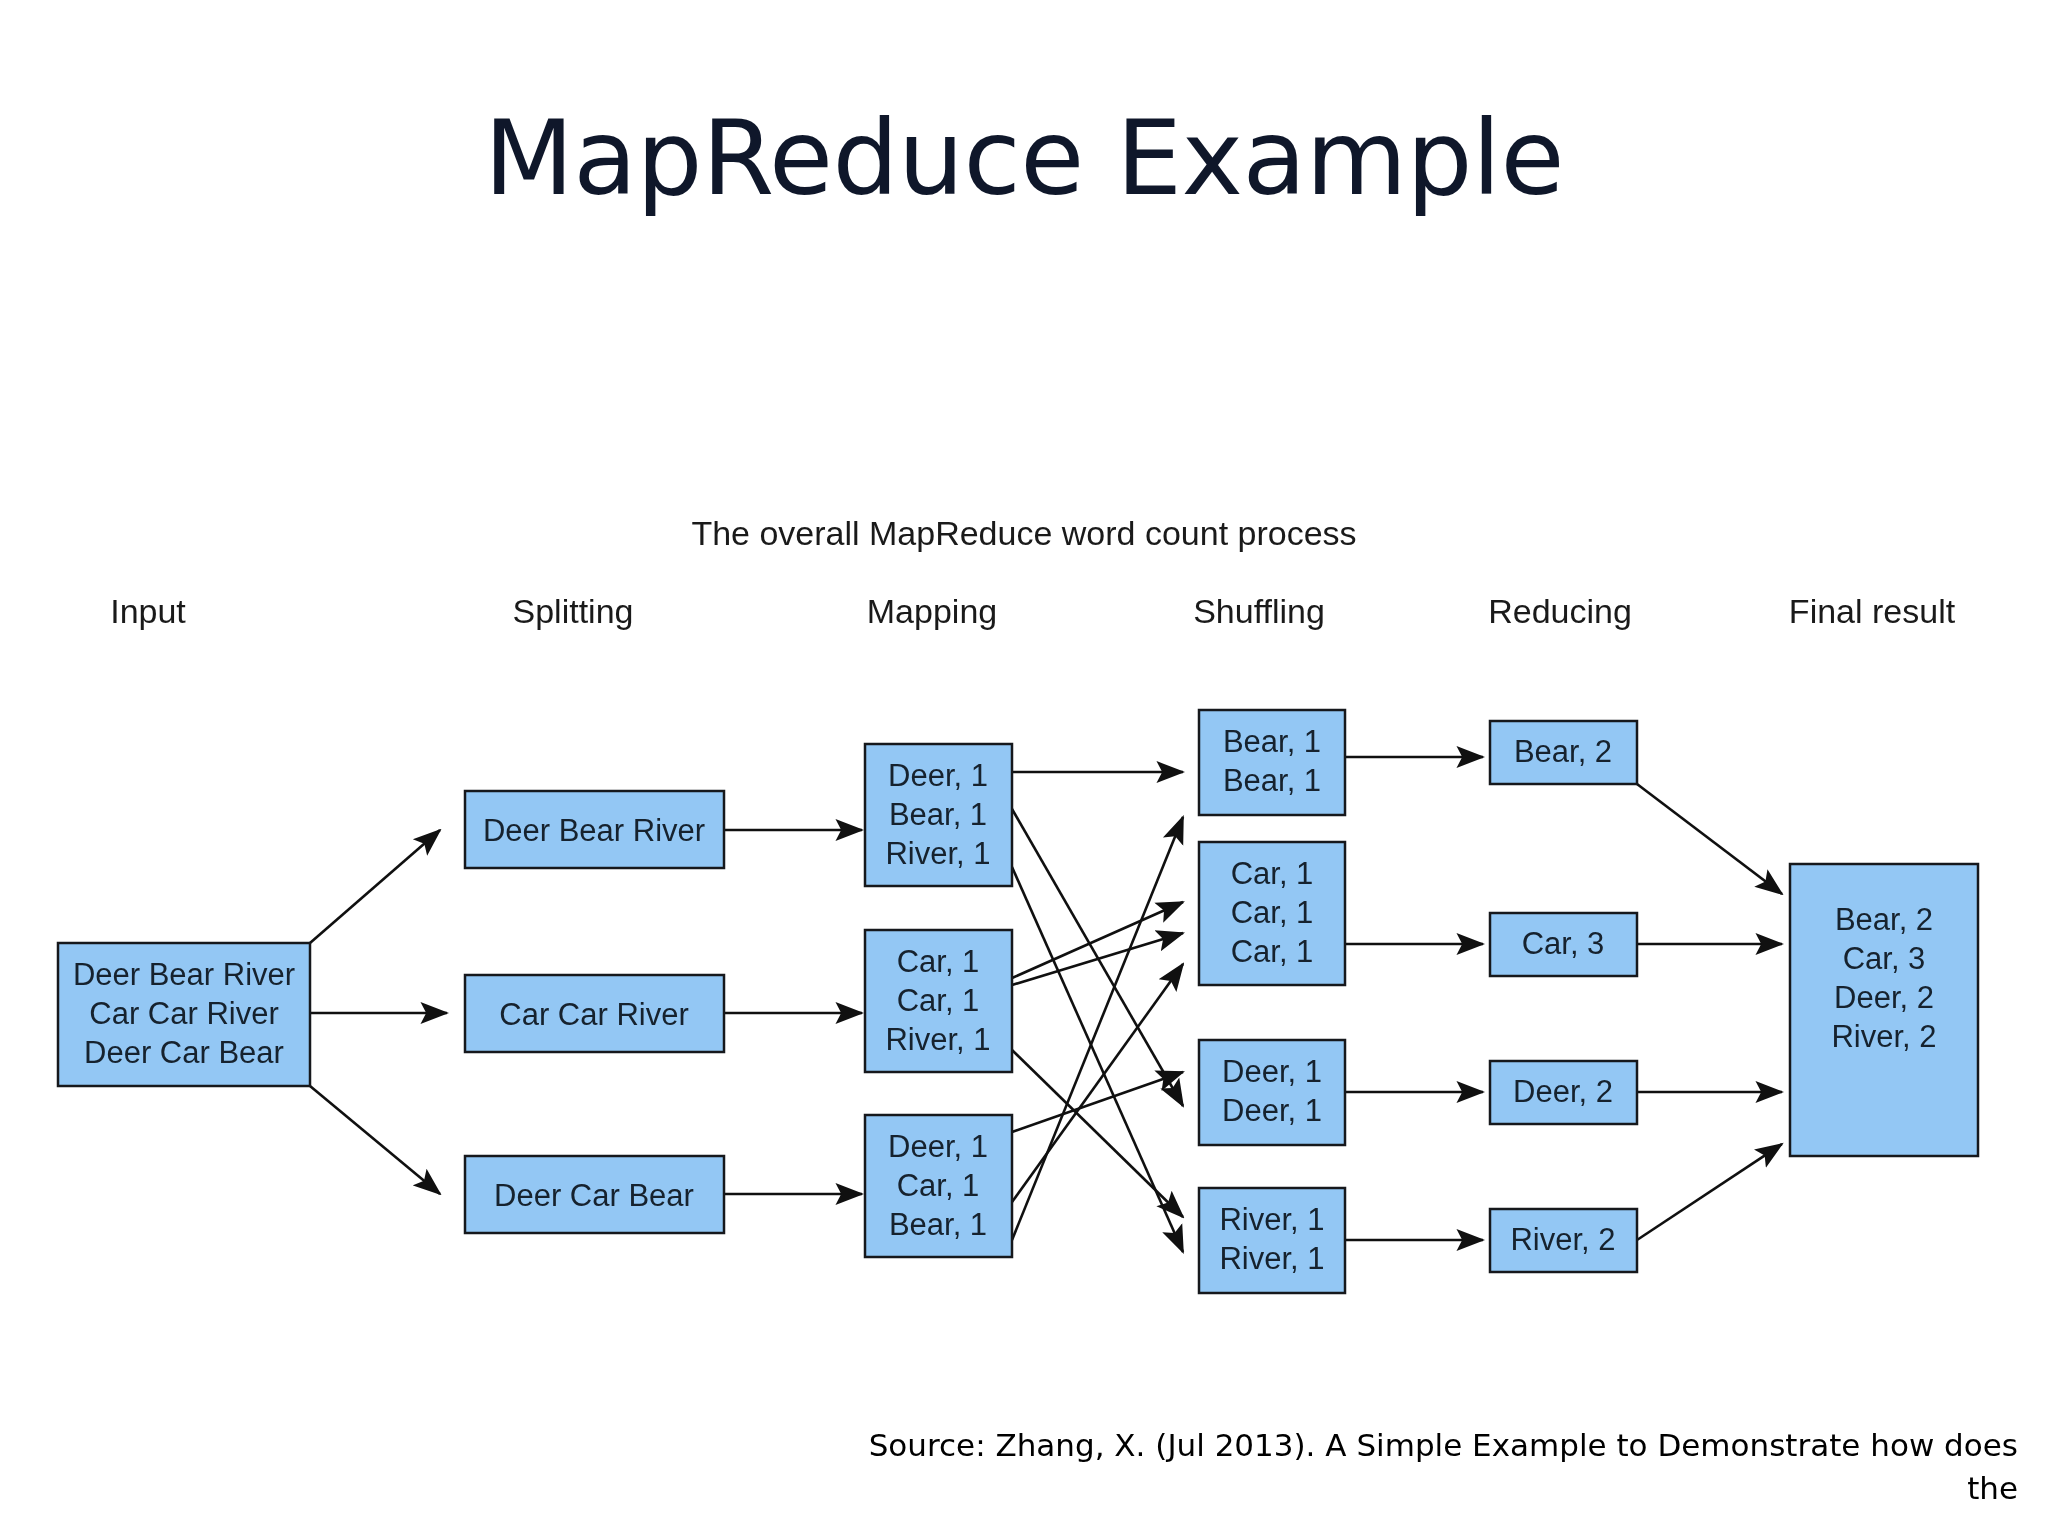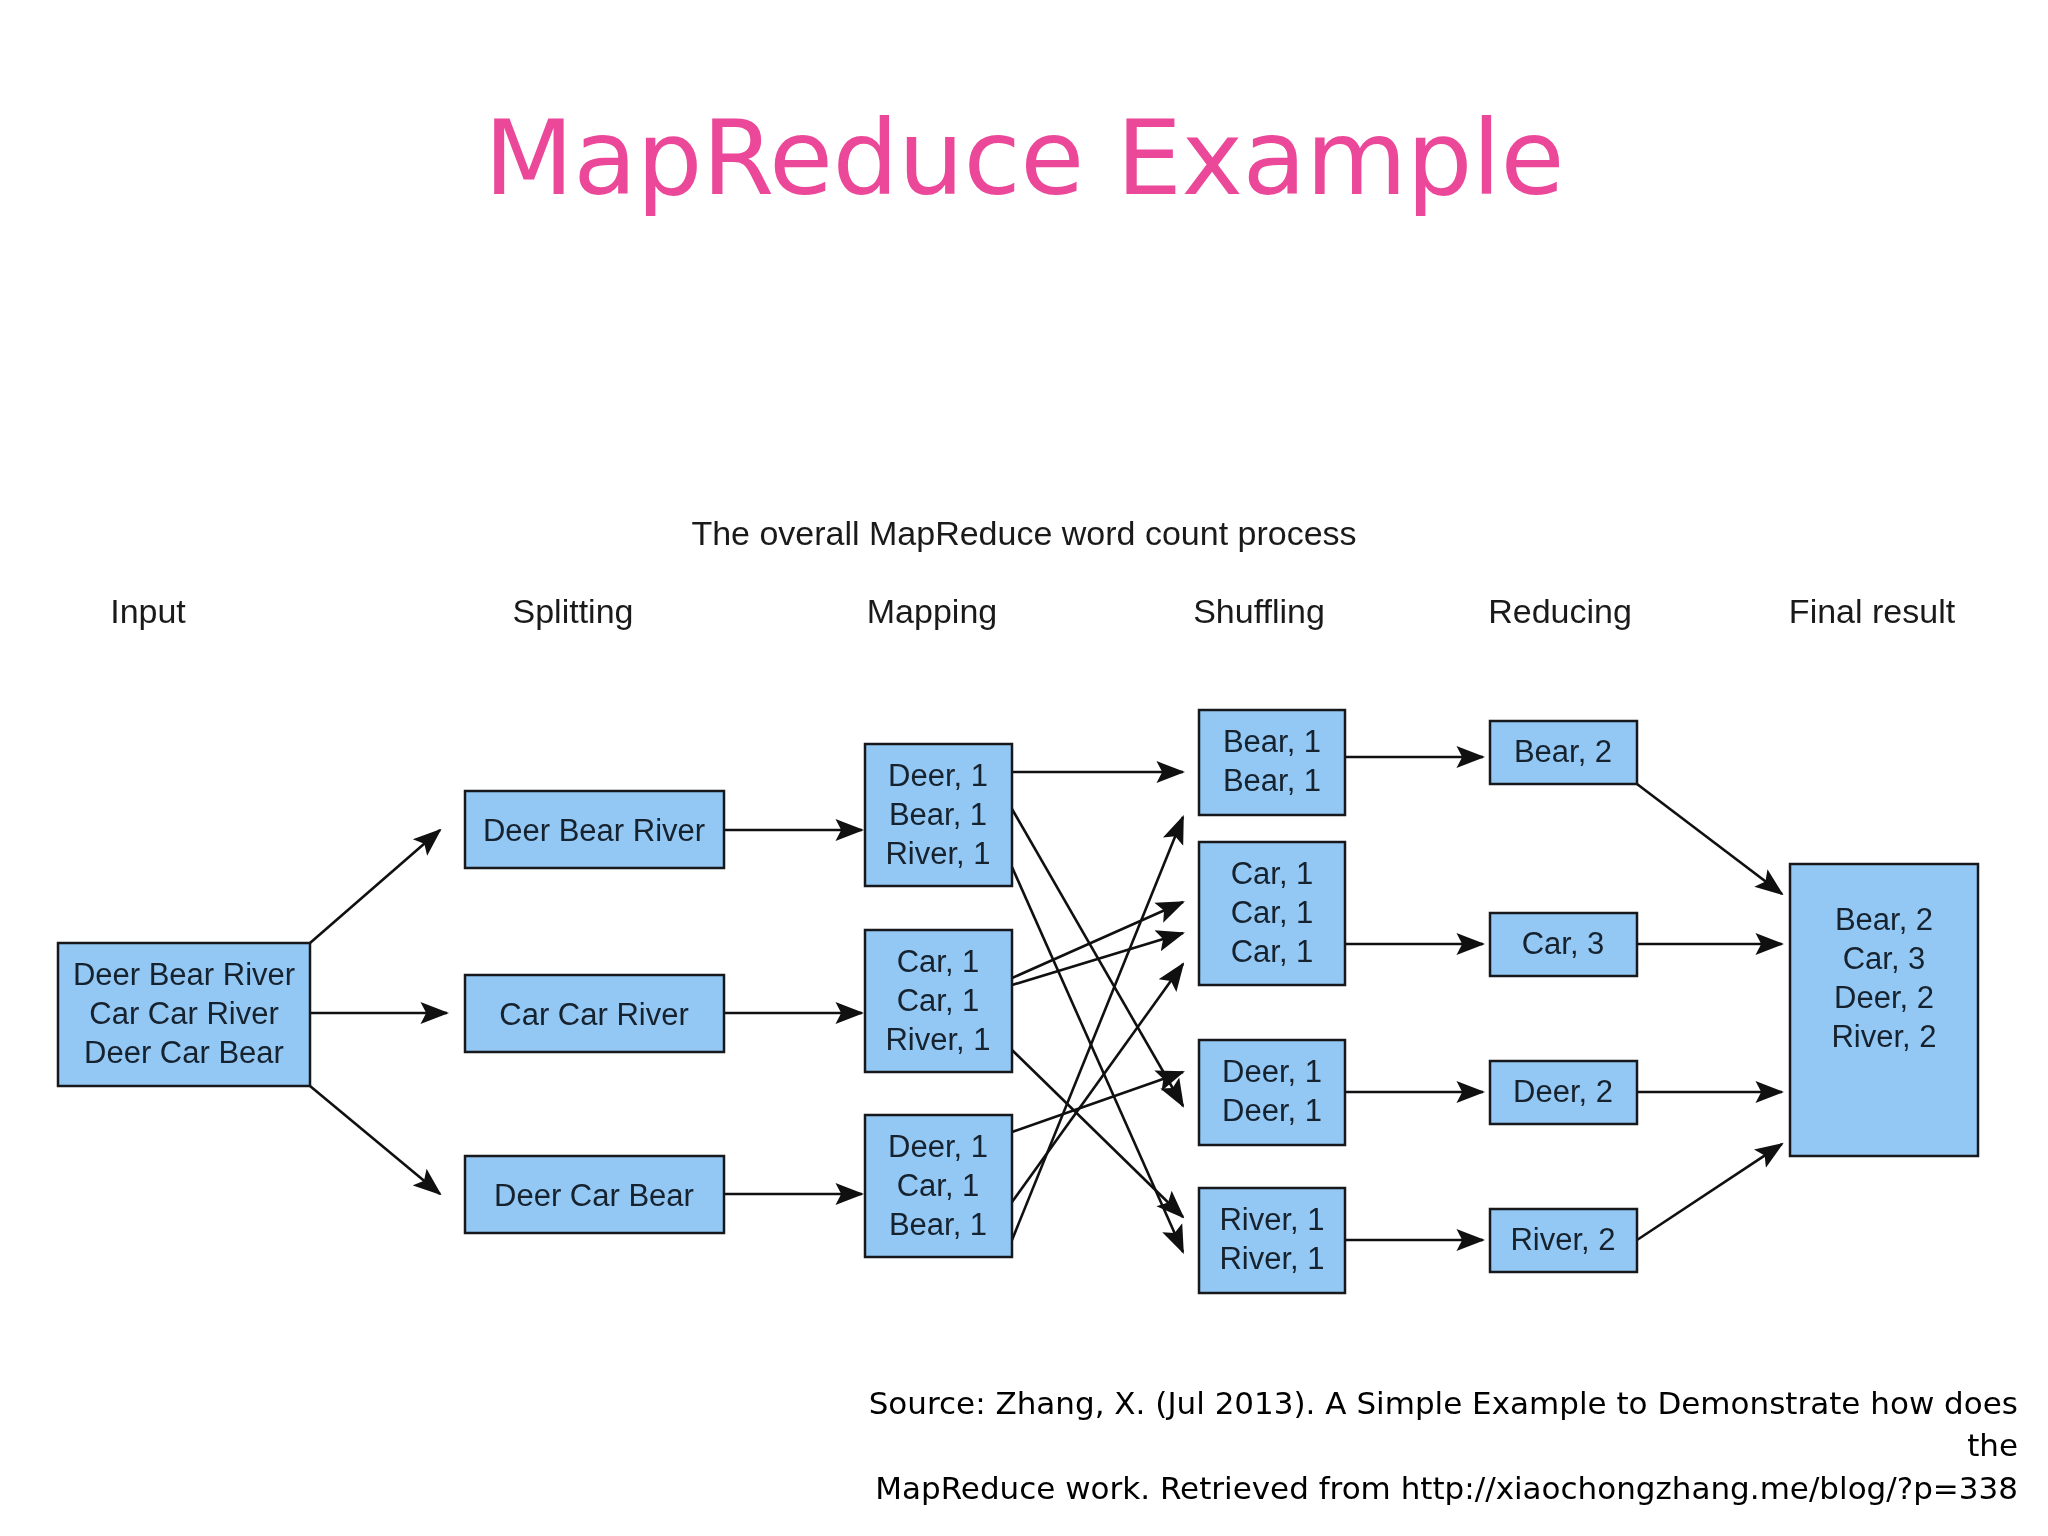--- a/index.html
+++ b/index.html
@@ -18,21 +18,21 @@
   
   #slide-title {
     position: absolute;
     left: 0;
     top: 106px;
     width: 2048px;
     text-align: center;
     font-family: "DejaVu Sans", sans-serif;
     font-size: 104px;
     font-weight: 400;
-    color: #ec4899;
+    color: #0f172a;
     letter-spacing: -0.5px;
     line-height: 1.0;
     white-space: nowrap;
   }
 
   
   #diagram {
     position: absolute;
     left: 0;
     top: 512px;
@@ -222,14 +222,13 @@
       <text class="dg-boxtext" x="1884" y="418" text-anchor="middle">Bear, 2</text>
       <text class="dg-boxtext" x="1884" y="457" text-anchor="middle">Car, 3</text>
       <text class="dg-boxtext" x="1884" y="496" text-anchor="middle">Deer, 2</text>
       <text class="dg-boxtext" x="1884" y="535" text-anchor="middle">River, 2</text>
     </g>
   </svg>
 </div>
 
 <div id="source-note">
   <span class="src-line1">Source: Zhang, X. (Jul 2013). A Simple Example to Demonstrate how does the</span>
-  <span class="src-line2">MapReduce work. Retrieved from http://xiaochongzhang.me/blog/?p=338</span>
 </div>
 
 </body></html>

